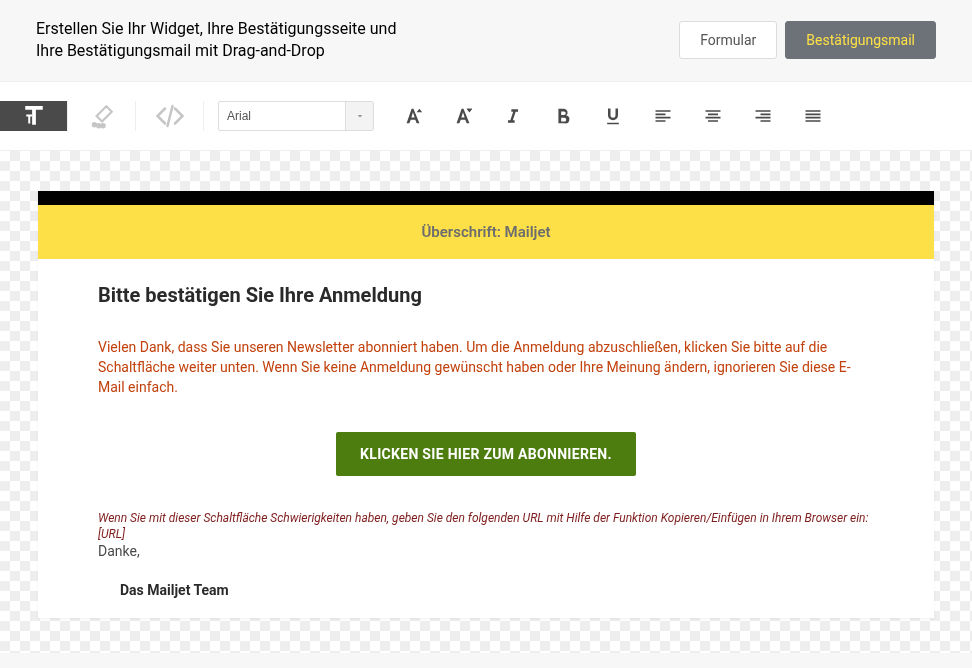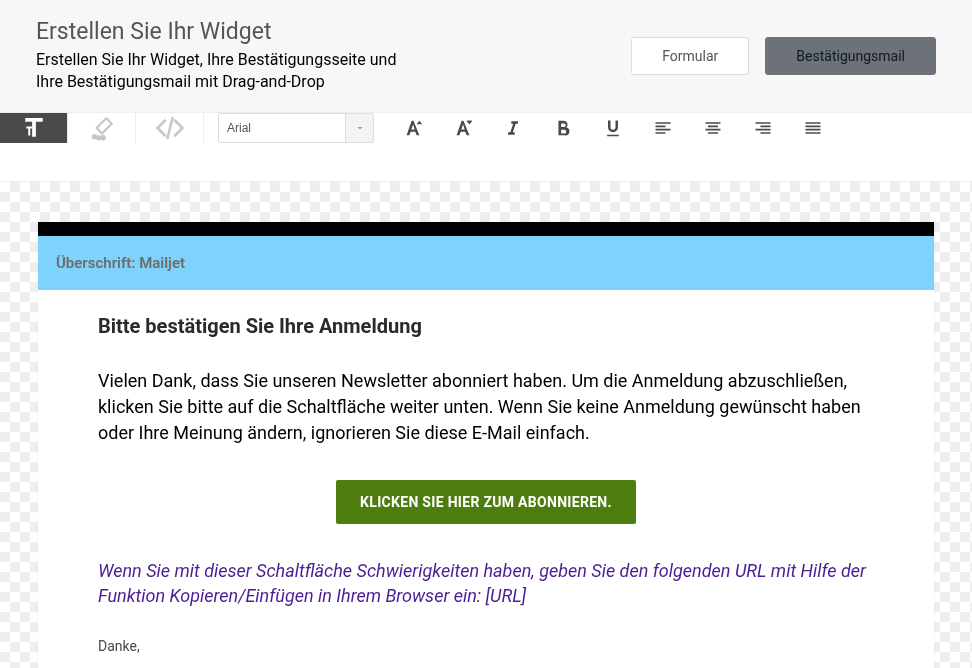--- a/index.html
+++ b/index.html
@@ -27,37 +27,36 @@
     .page-subtitle {
       font-size: 16px;
       color: #000000;
       line-height: 1.4;
     }
     .header-right {
       display: flex;
       gap: 8px;
     }
     .header-tab {
-      padding: 10px 30px;
+      padding: 10px 20px;
       border: 1px solid #ddd;
       background: #fff;
       border-radius: 3px;
       font-size: 14px;
       color: #555;
       cursor: pointer;
-      margin-left: 8px;
     }
     .header-tab.active {
       background: #6d7278;
-      color: #0f172a;
+      color: #fde047;
       border-color: #6d7278;
     }
     .toolbar {
       display: flex;
-      align-items: flex-start;
+      align-items: center;
       background: #fff;
       border-top: 1px solid #eee;
       border-bottom: 1px solid #eee;
       height: 70px;
     }
     .sidetools {
       display: flex;
       align-items: stretch;
     }
     .sidetool {
@@ -129,83 +128,81 @@
     }
     .email-card {
       background: #fff;
       box-shadow: 0 1px 3px rgba(0,0,0,0.06);
     }
     .email-blackbar {
       height: 14px;
       background: #000;
     }
     .email-header {
-      background: #7dd3fc;
-      text-align: left;
+      background: #fde047;
+      text-align: center;
       padding: 18px;
       font-size: 15px;
       font-weight: 600;
       color: #6d6d6d;
     }
     .email-body {
       padding: 24px 60px 20px 60px;
     }
     .email-heading {
       text-align: left;
       font-size: 20px;
       font-weight: 700;
       color: #2a2a2a;
       margin-bottom: 30px;
     }
     .email-text {
-      font-size: 18px;
-      color: #000000;
+      font-size: 14px;
+      color: #c2410c;
       line-height: 1.45;
     }
     .email-button-wrap {
       text-align: center;
       padding: 34px 0 34px 0;
     }
     .email-button {
       display: inline-block;
       background: #4d7c0f;
       color: #fff;
       font-size: 14px;
       font-weight: 700;
       letter-spacing: 0.3px;
       padding: 14px 24px;
       border-radius: 2px;
       cursor: pointer;
     }
     .email-fallback {
-      font-size: 18px;
-      color: #4c1d95;
+      font-size: 12px;
+      color: #7f1d1d;
       font-style: italic;
       line-height: 1.4;
-      margin-bottom: 30px;
     }
     .email-thanks {
       font-size: 14px;
       color: #4a4a4a;
       margin-bottom: 23px;
     }
     .email-signature {
       font-size: 14px;
       font-weight: 700;
       color: #2a2a2a;
       padding-left: 22px;
     }
     svg { display:block; }
   </style>
 </head>
 <body>
 
 <div class="header">
   <div class="header-left">
-    <h1 class="page-title">Erstellen Sie Ihr Widget</h1>
     <p class="page-subtitle">Erstellen Sie Ihr Widget, Ihre Bestätigungsseite und Ihre Bestätigungsmail mit Drag-and-Drop</p>
   </div>
   <div class="header-right">
     <div class="header-tab">Formular</div>
     <div class="header-tab active">Bestätigungsmail</div>
   </div>
 </div>
 
 <div class="toolbar">
   <div class="sidetools">

